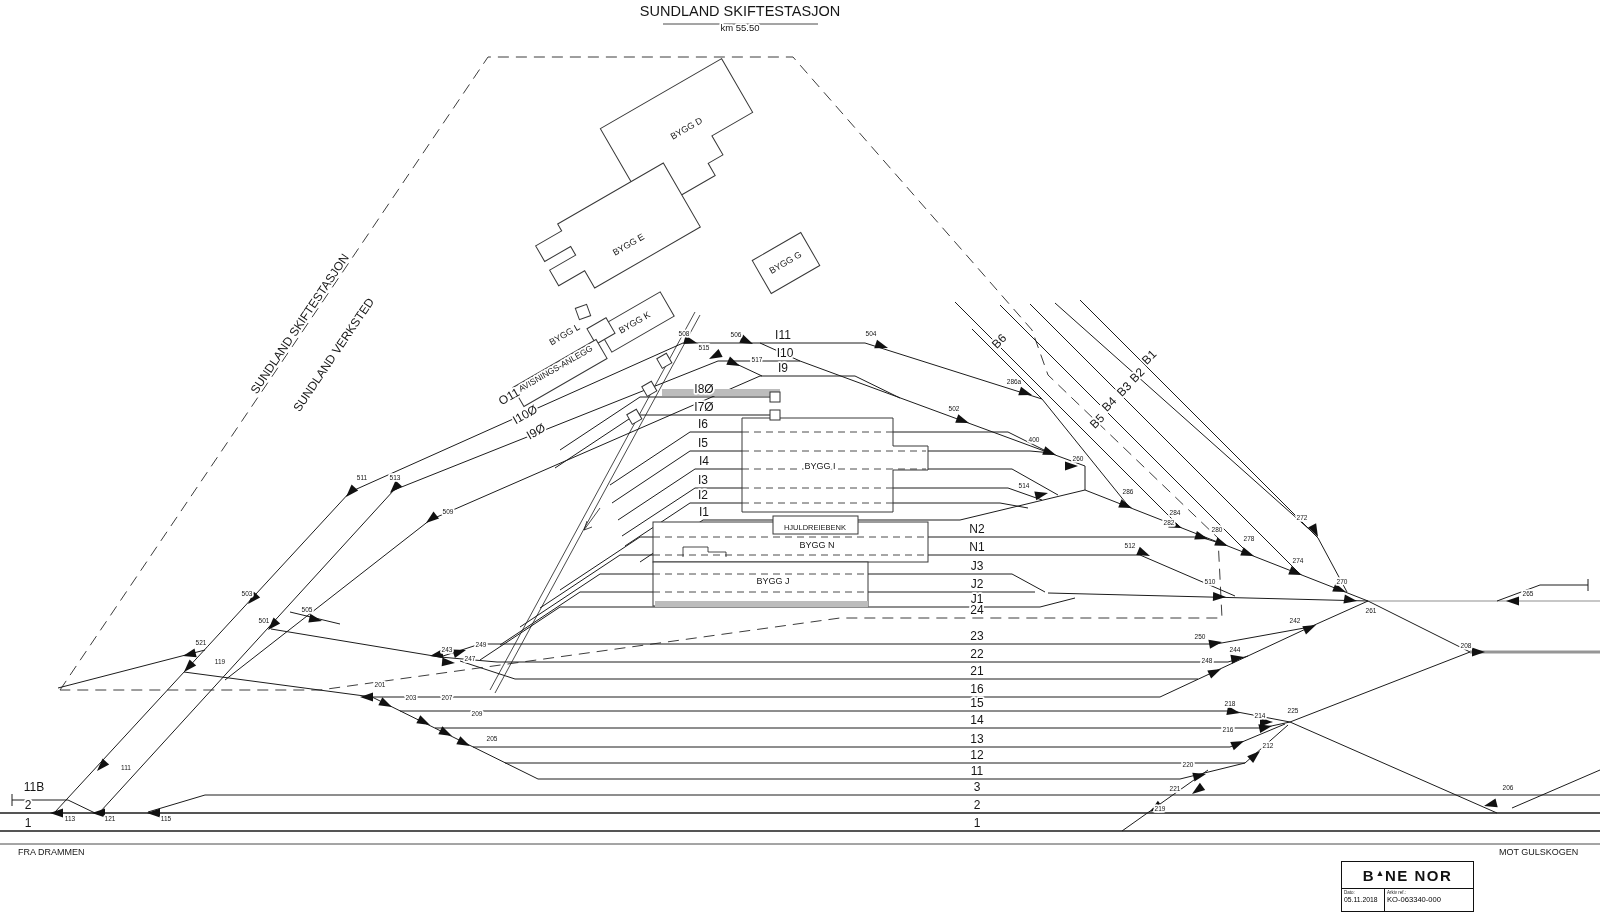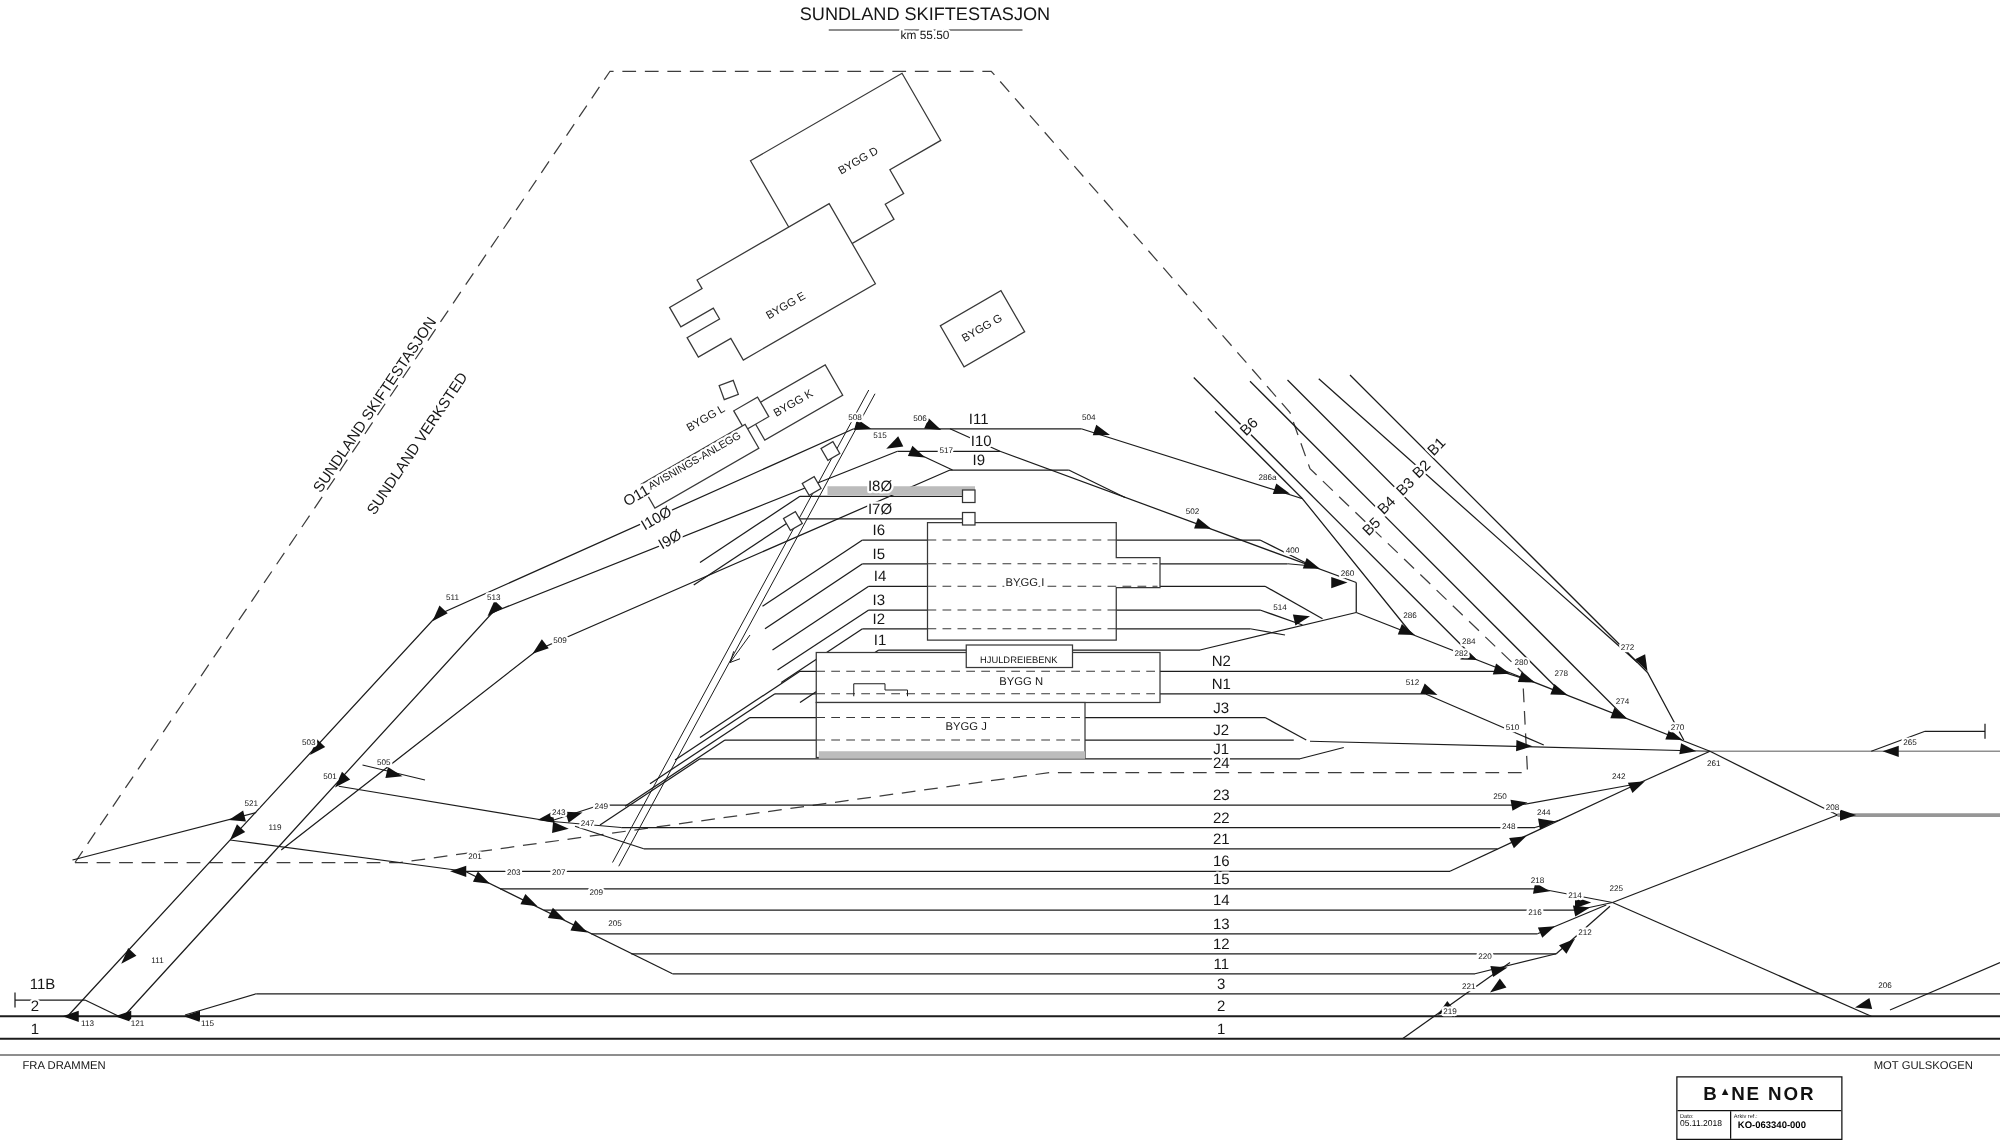--- a/index.html
+++ b/index.html
@@ -23,21 +23,21 @@
           border:1.5px solid #111;background:#fff;box-sizing:border-box;font-family:"Liberation Sans",sans-serif;}
   .brand{height:26px;display:flex;align-items:center;justify-content:center;
          font-weight:bold;font-size:15px;letter-spacing:1.5px;color:#111;}
   .brand .amark{font-size:9px;margin:0 .5px;transform:translateY(-2px);letter-spacing:0;}
   .trow{display:flex;border-top:1.2px solid #111;height:22px;}
   .tcell{box-sizing:border-box;padding:1px 2px 0 2px;overflow:hidden;}
   .tcell+.tcell{border-left:1.2px solid #111;}
   .tc-date{width:42px;} .tc-ref{width:66px;} .tc-rev{flex:1;margin-top:36px;}
   .tlab{font-size:4.5px;color:#222;line-height:5px;}
   .tval{font-size:6.8px;color:#000;line-height:9px;white-space:nowrap;}
-  .tc-ref .tval{font-size:7.6px;font-weight:bold;text-align:center;}
+  .tc-ref .tval{font-size:7.6px;font-weight:normal;}
   .tc-rev .tval{font-size:8px;font-weight:bold;}
 </style>
 </head>
 <body>
 
 <div id="stage">
 <svg id="diagram" width="1600" height="912" viewBox="0 0 1600 912">
 
   <g>
     <path class="d" d="M60,690 L488,57 L793,57 L1032,330 L1048,375 L1218,538 L1222,618 L840,618 L320,690 L60,690"></path>

